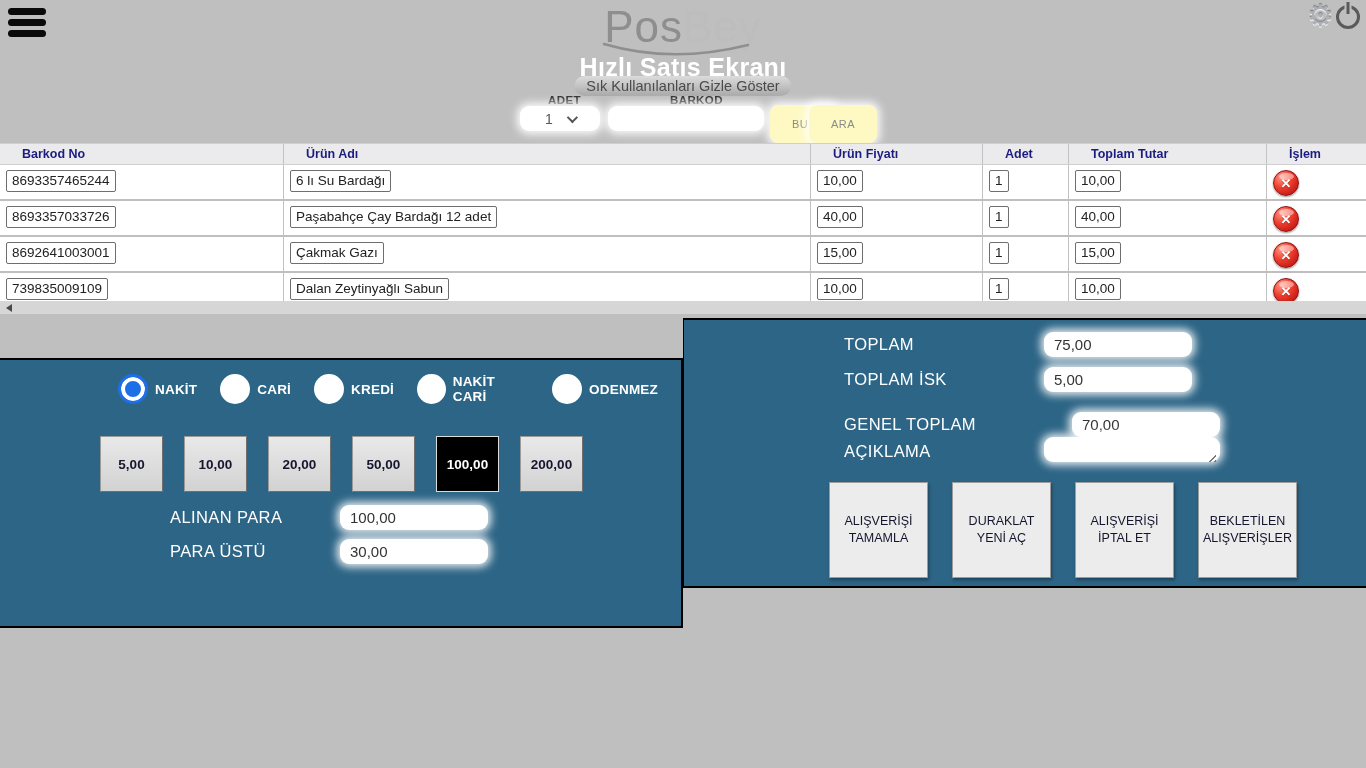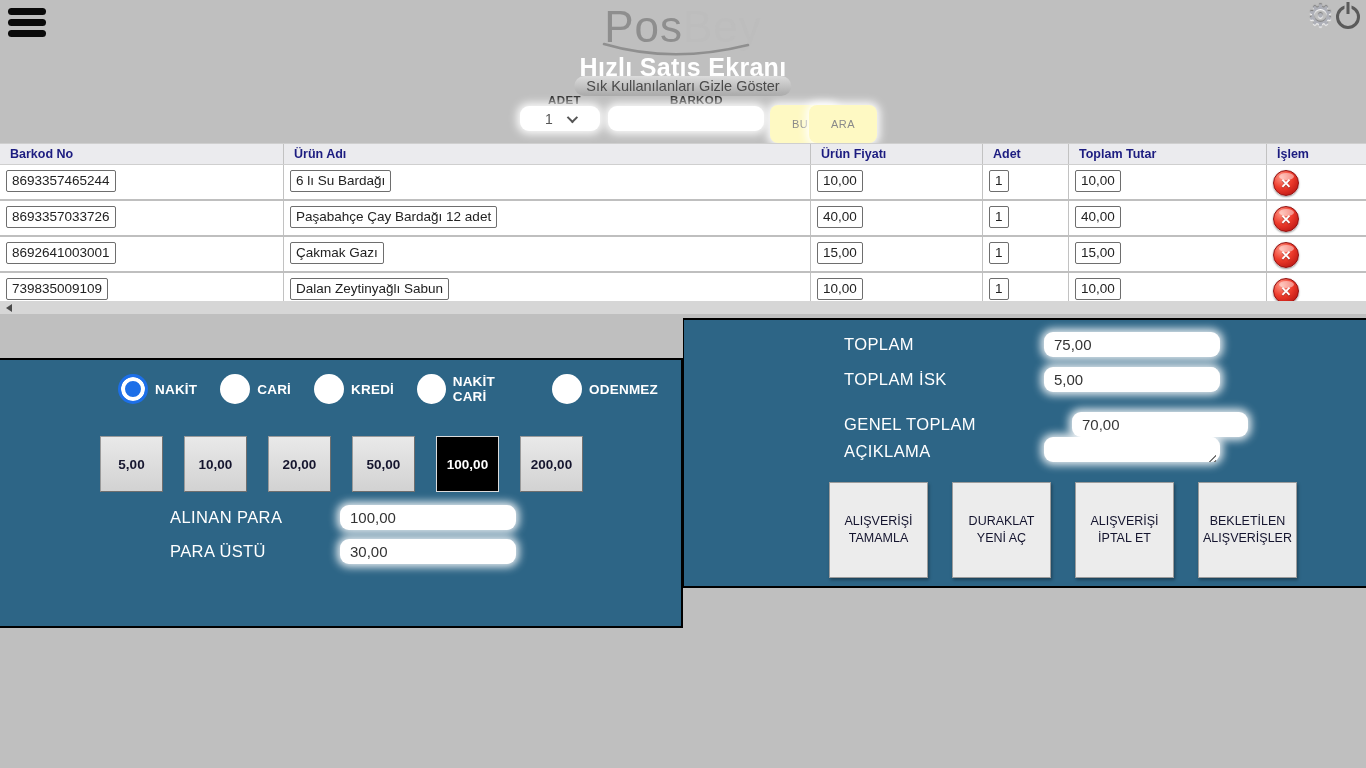--- a/index.html
+++ b/index.html
@@ -30,21 +30,21 @@
   .qty-select { position:absolute; top:12px; left:0; width:80px; height:25px; background:#fff; border-radius:9px; box-shadow:0 0 9px 3px rgba(255,255,255,.95); display:flex; align-items:center; justify-content:center; gap:14px; cursor:pointer; font-size:14px; color:#555; }
   .chev { width:8px; height:8px; border-right:2px solid #555; border-bottom:2px solid #555; transform:rotate(45deg) translateY(-2px); }
   .barkod-input { position:absolute; top:12px; left:88px; width:156px; height:25px; background:#fff; border:none; border-radius:9px; box-shadow:0 0 9px 3px rgba(255,255,255,.95); padding:0 8px; font-size:13px; color:#333; }
   .mini-btn { position:absolute; top:11px; height:38px; background:#fef9c3; border:none; border-radius:8px; box-shadow:0 0 8px 3px rgba(255,255,255,.95); font-size:11px; color:#8a8a8a; letter-spacing:.5px; padding:0 22px; cursor:pointer; font-family:"Liberation Sans",sans-serif; }
   .bul { left:250px; } .ara { left:289px; }
 
   
   .grid-table { position:absolute; left:0; top:143px; width:1366px; }
   .t-row { display:grid; grid-template-columns:283px 527px 172px 86px 198px 100px; }
   .t-head { background:#ebebee; border-top:1px solid #cfcfcf; border-bottom:1px solid #cfcfcf; }
-  .t-head .cell { font-size:12.5px; font-weight:bold; color:#1c1c80; padding:3px 10px; height:20px; }
+  .t-head .cell { font-size:12.5px; font-weight:bold; color:#1c1c80; padding:3px 22px; height:20px; }
   .t-data { background:#fff; margin-bottom:2px; }
   .cell { border-left:1px solid #c2c2c2; padding:5px 6px; display:flex; align-items:flex-start; }
   .cell:first-child { border-left:none; }
   .t-data .cell { height:34px; }
   .boxval { display:inline-block; border:1px solid #6e6e6e; border-radius:2px; background:#fff; font-size:13.5px; color:#222; padding:2px 5px 3px 5px; min-height:21px; cursor:text; white-space:nowrap; }
   .w-adet { min-width:8px; }
   .del-btn { position:relative; width:26px; height:26px; border-radius:50%; border:1px solid #8f0f0f; background:radial-gradient(circle at 32% 26%, #ff9a8a 0%, #ee3b2b 45%, #a80a0a 100%); color:#fff; font-size:13px; font-weight:bold; display:flex; align-items:center; justify-content:center; cursor:pointer; box-shadow:0 1px 2px rgba(0,0,0,.4); }
   .del-btn::after { content:""; position:absolute; top:2px; left:5px; width:15px; height:7px; border-radius:50%; background:rgba(255,255,255,.45); }
   .del-x { position:relative; z-index:1; text-shadow:0 1px 1px rgba(0,0,0,.35); }
 
@@ -63,21 +63,21 @@
   .radio-label { color:#fff; font-size:13.5px; font-weight:600; letter-spacing:.2px; }
 
   .denoms { position:absolute; left:100px; top:76px; display:flex; gap:21px; }
   .denom-btn { width:63px; height:56px; background:linear-gradient(#e9e9e9,#d2d2d2); border:1px solid #9a9a9a; border-right-color:#6f6f6f; border-bottom-color:#6f6f6f; font-size:13.5px; font-weight:600; color:#15152e; cursor:pointer; font-family:"Liberation Sans",sans-serif; }
   .denom-btn.selected { background:#000; color:#fff; border:1px solid #dcdcdc; }
 
   .cash-row { position:absolute; left:170px; display:flex; align-items:center; }
   .cash-row.r1 { top:145px; } .cash-row.r2 { top:179px; }
   .panel-label { color:#fff; font-size:16.5px; letter-spacing:.4px; font-weight:500; }
   .cash-row .panel-label { width:170px; }
-  .glow-input { width:176px; height:25px; background:#fff; border:none; border-radius:9px; box-shadow:0 0 9px 3px rgba(255,255,255,.9); padding:0 10px; font-size:15px; color:#333; font-family:"Liberation Sans",sans-serif; }
+  .glow-input { width:148px; height:25px; background:#fff; border:none; border-radius:9px; box-shadow:0 0 9px 3px rgba(255,255,255,.9); padding:0 10px; font-size:15px; color:#333; font-family:"Liberation Sans",sans-serif; }
 
   .sum-row { position:absolute; left:160px; display:flex; align-items:center; }
   .sum-row .panel-label { width:200px; }
   .sum-row.s1 { top:12px; } .sum-row.s2 { top:47px; } .sum-row.s3 { top:92px;gap:28px; } .sum-row.s4 { top:117px; }
   .desc-area { width:176px; height:25px; background:#fff; border:none; border-radius:9px; box-shadow:0 0 9px 3px rgba(255,255,255,.9); padding:3px 10px; font-size:14px; color:#333; resize:none; position:relative; font-family:"Liberation Sans",sans-serif; }
   .desc-wrap { position:relative; }
   .desc-wrap::after { content:""; position:absolute; right:4px; bottom:4px; width:10px; height:10px; background:repeating-linear-gradient(135deg, transparent 0 2px, #777 2px 3.5px); clip-path:polygon(100% 0, 100% 100%, 0 100%); pointer-events:none; }
 
   .actions { position:absolute; left:107px; top:162px; display:flex; gap:24px;padding-left:38px; }
   .action-btn { width:99px; height:96px; background:#ececec; border:1px solid #9c9c9c; box-shadow:1px 2px 3px rgba(0,0,0,.35); font-size:12.5px; color:#14142e; font-weight:500; line-height:1.35; text-align:center; cursor:pointer; font-family:"Liberation Sans",sans-serif; }

